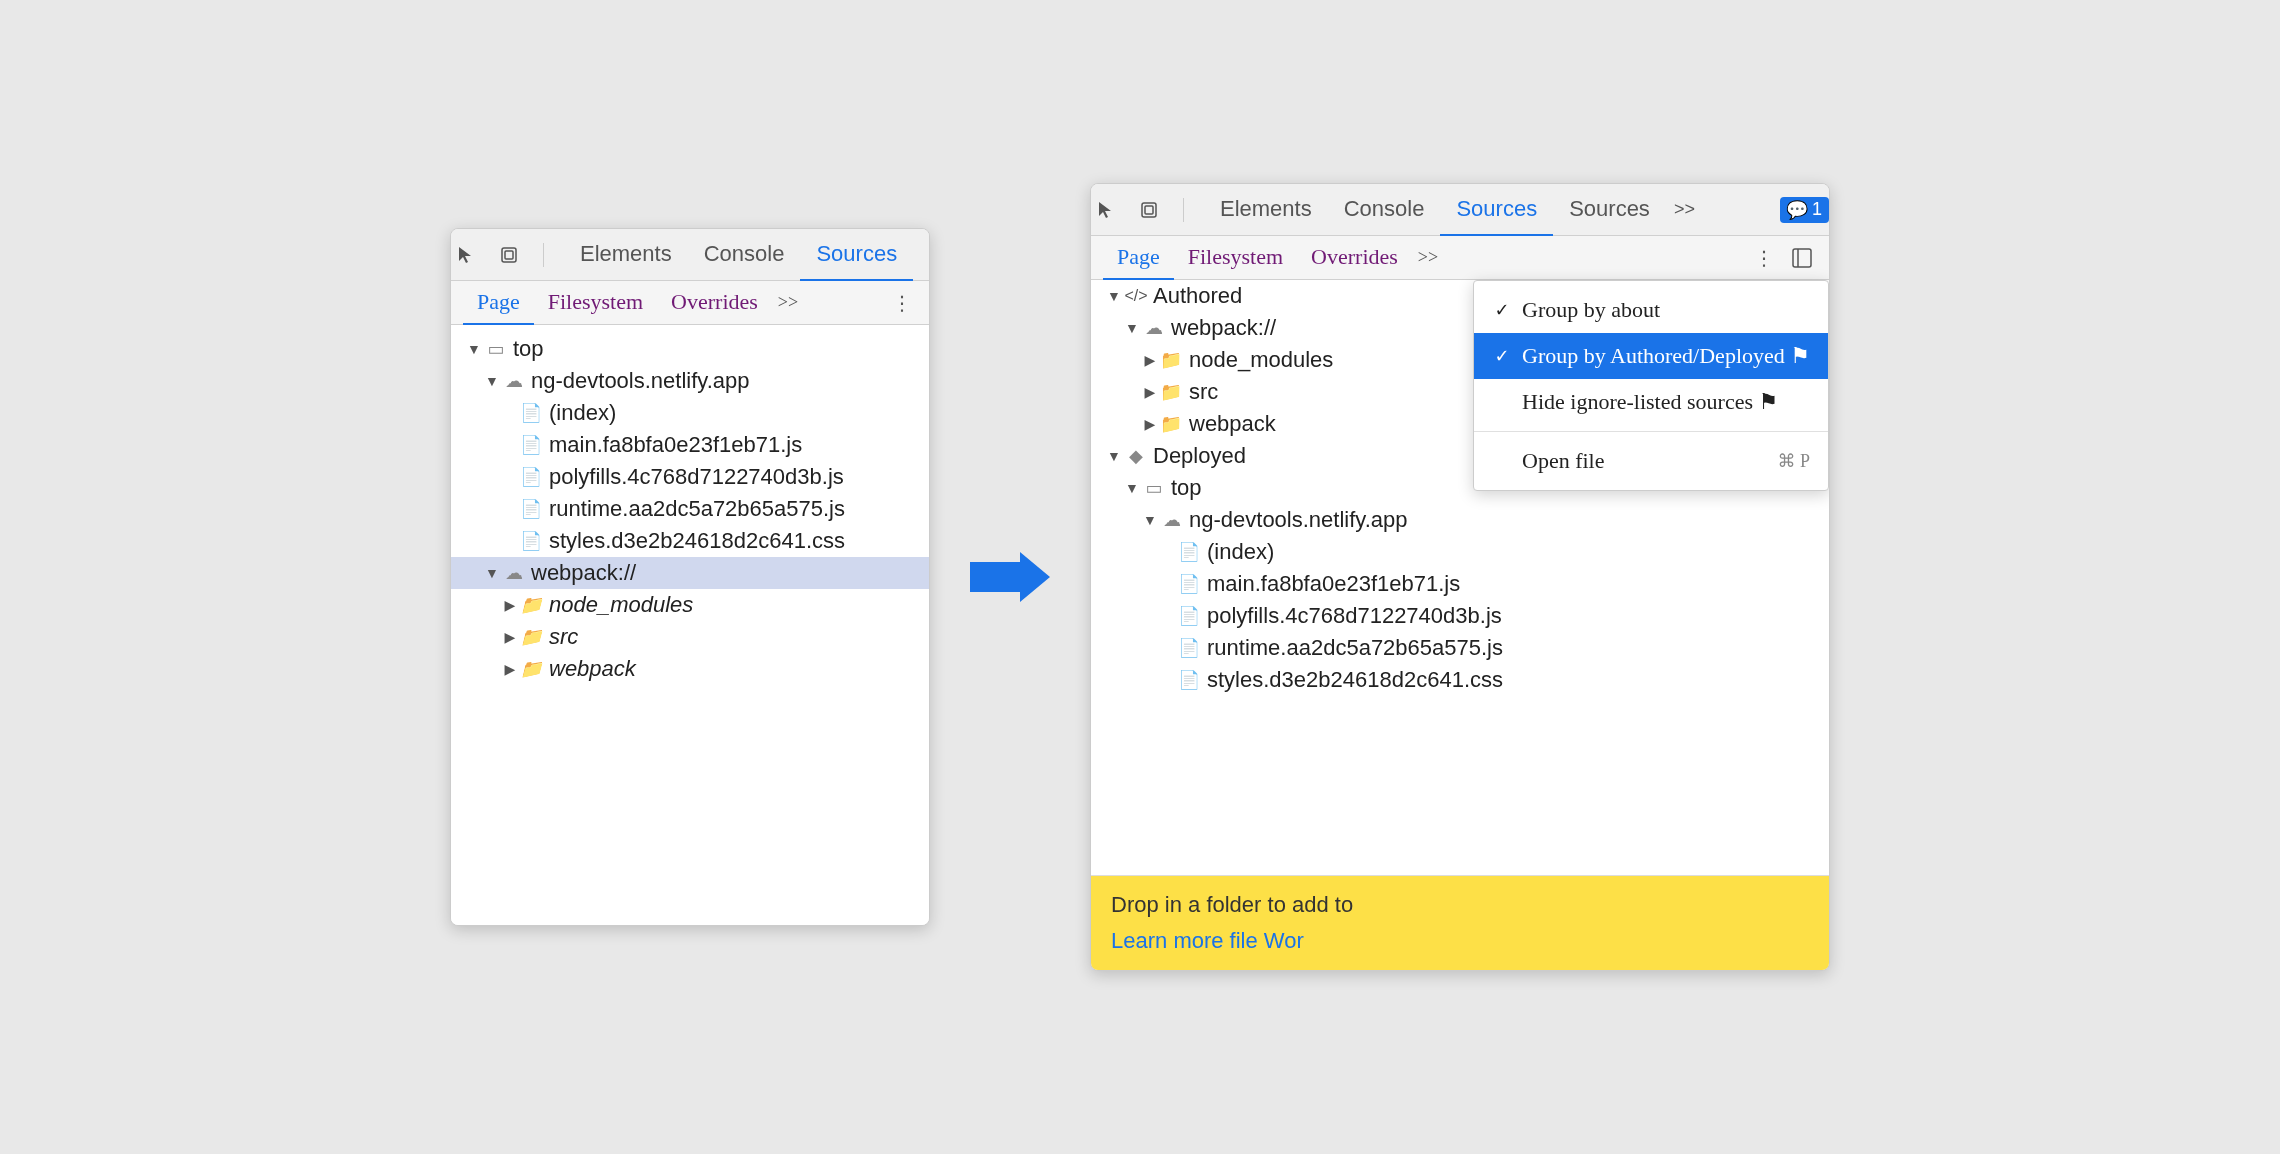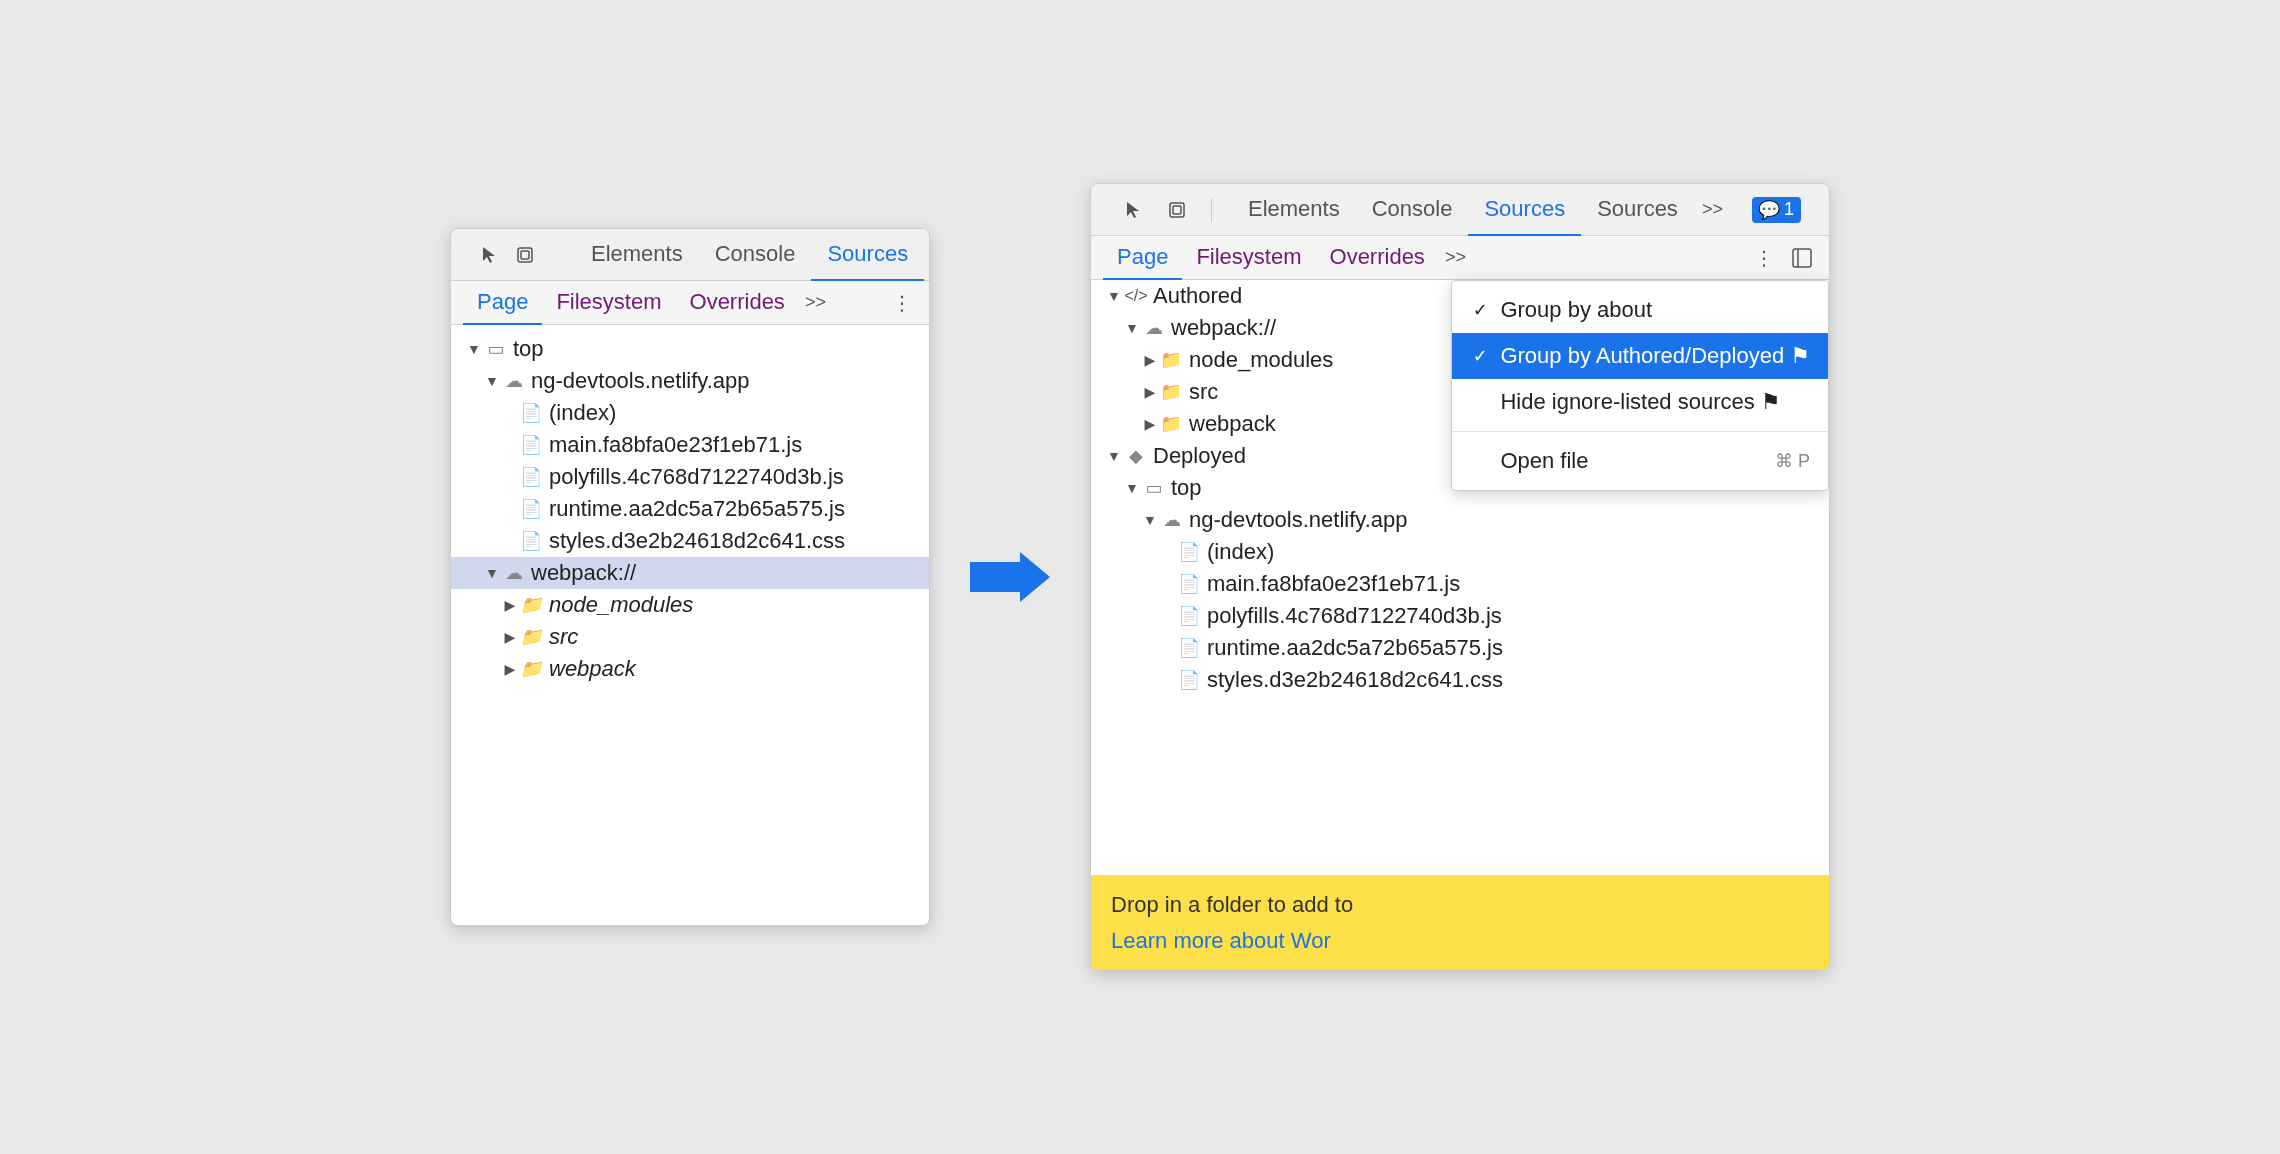--- a/index.html
+++ b/index.html
@@ -30,21 +30,21 @@
     }
     .panel-right {
       width: 740px;
     }
     
     .toolbar {
       background: #f0f0f0;
       border-bottom: 1px solid #d0d0d0;
       display: flex;
       align-items: center;
-      padding: 0 28px;
+      padding: 0 0;
       height: 52px;
       gap: 16px;
     }
     .toolbar-icon {
       width: 28px;
       height: 28px;
       display: flex;
       align-items: center;
       justify-content: center;
       color: #555;
@@ -104,20 +104,21 @@
     
     .sub-toolbar {
       background: #f5f5f5;
       border-bottom: 1px solid #d0d0d0;
       display: flex;
       align-items: center;
       padding: 0 12px;
       height: 44px;
       gap: 0;
       position: relative;
+      font-family: Liberation Serif, serif;
     }
     .sub-tab {
       padding: 0 14px;
       height: 44px;
       display: flex;
       align-items: center;
       font-size: 22px;
       color: #701a75;
       cursor: pointer;
       border-bottom: 2px solid transparent;
@@ -506,18 +507,18 @@
             <span>runtime.aa2dc5a72b65a575.js</span>
           </div>
           <div class="tree-item indent-4">
             <span class="tree-arrow"></span>
             <span class="tree-icon icon-file-purple">📄</span>
             <span>styles.d3e2b24618d2c641.css</span>
           </div>
         </div>
       <div class="filesystem-section">
         <div class="filesystem-drop">Drop in a folder to add to</div>
-        <div class="filesystem-link">Learn more about Wor</div>
+        <div class="filesystem-link">Learn more file Wor</div>
       </div>
     </div>
   </div>
 
 </div>
 
 </body></html>

